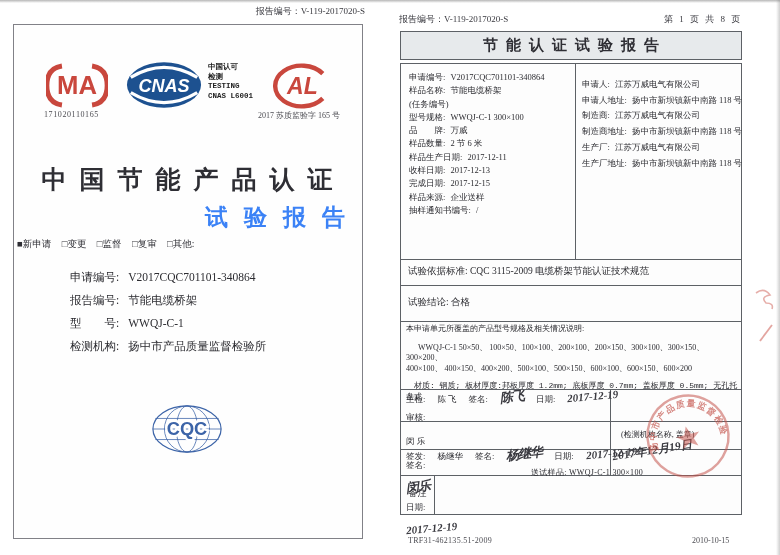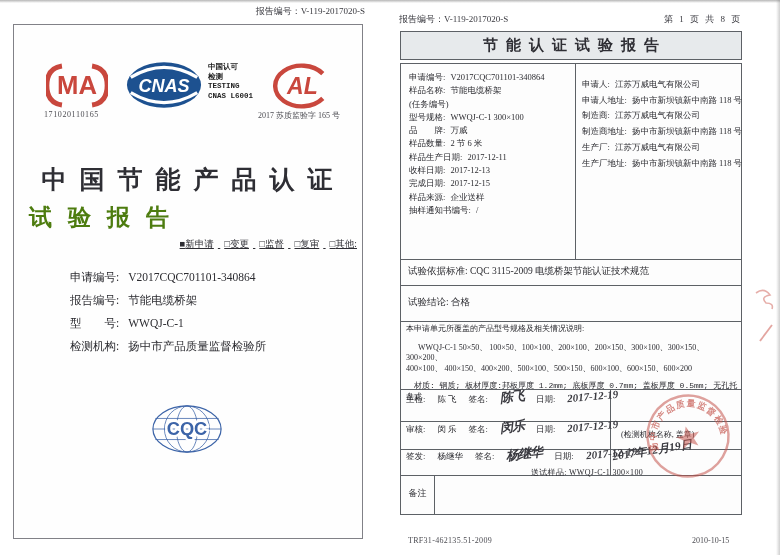--- a/index.html
+++ b/index.html
@@ -16,22 +16,22 @@
   
   .lp-reportno{left:185px;top:5px;width:180px;font-size:9px;text-align:right;color:#3a3a40;}
   .lp-border{left:13px;top:24px;width:348px;height:513px;border:1.4px solid #818187;background:#fefefe;}
   .lp-cma{left:46px;top:63px;width:62px;height:45px;}
   .lp-cma-num{left:44px;top:110px;font-size:8px;letter-spacing:.6px;color:#4c4c52;}
   .lp-cnas{left:126px;top:61px;width:76px;height:48px;}
   .lp-cnas-txt{left:208px;top:63px;font-family:Liberation Mono, monospace;font-weight:bold;font-size:7.5px;line-height:9.6px;color:#222;}
   .lp-cal{left:273px;top:63px;width:58px;height:46px;}
   .lp-cal-cap{left:258px;top:110px;font-size:8px;color:#4c4c52;}
   .lp-title1{left:13px;top:163px;width:348px;text-align:center;font-size:25px;font-weight:600;letter-spacing:13px;text-indent:13px;color:#2e2e34;}
-  .lp-title2{left:13px;top:202px;width:348px;text-align:left;font-size:23px;font-weight:600;letter-spacing:16px;text-indent:16px;color:#4d7c0f;}
-  .lp-opts{left:13px;top:238px;width:348px;text-align:right;font-size:9.5px;color:#2e2e34;text-decoration:underline;}
+  .lp-title2{left:13px;top:202px;width:348px;text-align:right;font-size:23px;font-weight:600;letter-spacing:16px;text-indent:16px;color:#3b82f6;}
+  .lp-opts{left:13px;top:238px;width:348px;text-align:left;font-size:9.5px;color:#2e2e34;}
   .lp-opts .opt{margin:0 4px;white-space:nowrap;}
   .lp-fields{left:70px;top:270px;width:280px;font-size:11.5px;}
   .lp-frow{height:23px;white-space:nowrap;}
   .lp-frow .lbl{margin-right:9px;}
   .lp-cqc{left:151px;top:404px;width:72px;height:50px;}
 
   
   .rp-reportno{left:399px;top:13px;font-size:9px;color:#3a3a40;}
   .rp-pageinfo{left:664px;top:13px;font-size:9px;letter-spacing:2px;color:#3a3a40;}
   .rp-titlebox{left:400px;top:31px;width:340px;height:27px;background:#e7eaec;border:1.3px solid #5d6166;
@@ -45,21 +45,21 @@
   .iright{left:582px;top:77px;width:158px;font-size:8.5px;line-height:15.7px;color:#2b2b30;font-family:Liberation Serif, serif;}
   .iright .irow{white-space:nowrap;}
   .iright .lbl{margin-right:5px;}
   .rp-std{left:408px;top:258px;width:330px;height:26px;line-height:26px;font-size:9.5px;white-space:nowrap;}
   .rp-concl{left:408px;top:284px;width:330px;height:36px;line-height:36px;font-size:9.5px;}
   .rp-cov{left:406px;top:324px;width:334px;font-size:8px;line-height:10.5px;color:#2b2b30;}
   .rp-cov .cov-t{margin-bottom:8px;}
   .rp-cov .cov-l1{text-indent:12px;}
   .rp-cov .cov-l3{text-indent:8px;margin-top:7px;font-family:Liberation Mono, monospace;}
   .sigrow{position:absolute;left:406px;width:202px;display:flex;align-items:flex-start;gap:12px;font-size:8.5px;white-space:nowrap;}
-  .sig-r1{top:394px;} .sig-r2{top:424px;} .sig-r3{top:451px;}
+  .sig-r1{top:394px;} .sig-r2{top:412px;flex-direction:column;} .sig-r3{top:451px;}
   .hand{font-style:italic;font-weight:600;color:#3a3a40;display:inline-block;}
   .hand-sig{font-size:13px;transform:rotate(-7deg);margin:-6px 0;letter-spacing:-1px;}
   .hand-date{font-size:11px;transform:rotate(-5deg);margin:-4px 0;letter-spacing:0;}
   .stamp-note{left:621px;top:429px;font-size:8px;color:#2b2b30;white-space:nowrap;}
   .stamp-date{left:612px;top:443px;font-size:11.5px;transform:rotate(-9deg);white-space:nowrap;}
   .stamp{left:644px;top:392px;width:88px;height:88px;transform:rotate(-14deg);}
   .remark-label{left:401px;top:475px;width:33px;height:37px;display:flex;align-items:center;justify-content:center;font-size:9px;}
   .remark-value{left:434px;top:454px;width:306px;height:37px;display:flex;align-items:center;justify-content:center;font-size:8px;letter-spacing:.3px;}
   .red-marks{left:752px;top:283px;width:28px;height:62px;}
 

